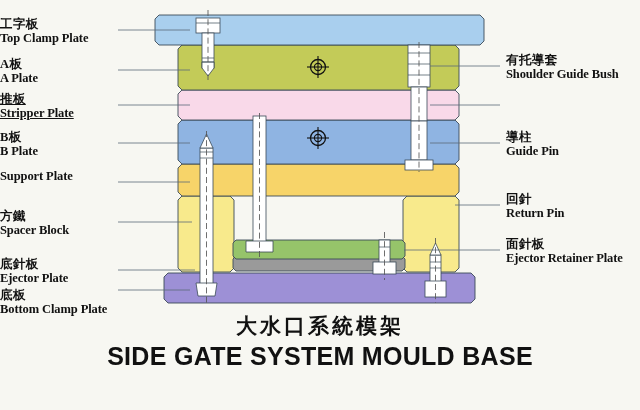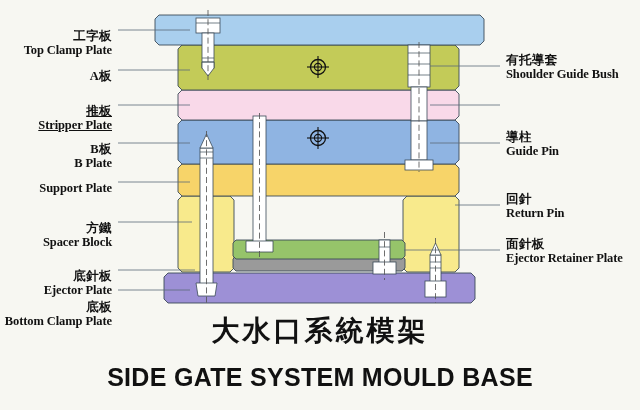--- a/index.html
+++ b/index.html
@@ -9,29 +9,29 @@
     font-family:"Liberation Serif", serif;
     position:relative;
   }
   #stage{position:absolute;left:0;top:0;width:640px;height:410px;}
   #stage > svg{position:absolute;left:0;top:0;}
 
   
   .lbl{position:absolute;font-weight:bold;color:#111;line-height:1.12;}
   .lbl .cn{font-size:12.5px;letter-spacing:.4px;}
   .lbl .en{font-size:12.5px;letter-spacing:-0.1px;}
-  .lbl.left{text-align:right;margin-top:12px;}
+  .lbl.left{text-align:left;}
   .lbl.right{text-align:left;}
 
   
   #title-block{position:absolute;left:0;top:312px;width:640px;text-align:center;}
-  #title-cn{font-family:"Liberation Serif",serif;font-weight:bold;font-size:28px;
+  #title-cn{font-family:"Liberation Serif",serif;font-weight:bold;font-size:21px;
             letter-spacing:3px;color:#111;}
   #title-en{font-family:"Liberation Sans",sans-serif;font-weight:bold;font-size:25px;
-            letter-spacing:.3px;color:#111;margin-top:13px;text-align:center;}
+            letter-spacing:.3px;color:#111;margin-top:2px;text-align:center;}
 </style>
 </head>
 <body style="background: rgb(247, 247, 242);">
 
 <div id="stage">
 
   <svg width="640" height="410" viewBox="0 0 640 410">
     <defs>
       <style>
         .ol{stroke:#3b4a57;stroke-width:.9;}
@@ -140,20 +140,21 @@
     </g>
   </svg>
 
   <div class="lbl left" style="left:0px;top:17px;width:112px;">
     <div class="cn">工字板</div>
     <div class="en">Top Clamp Plate</div>
   </div>
 
   <div class="lbl left" style="left:0px;top:57px;width:112px;">
     <div class="cn">A板</div>
+    <div class="en">A Plate</div>
   </div>
 
   <div class="lbl left" style="left:0px;top:92px;width:112px;text-decoration:underline;">
     <div class="cn">推板</div>
     <div class="en">Stripper Plate</div>
   </div>
 
   <div class="lbl left" style="left:0px;top:130px;width:112px;">
     <div class="cn">B板</div>
     <div class="en">B Plate</div>

